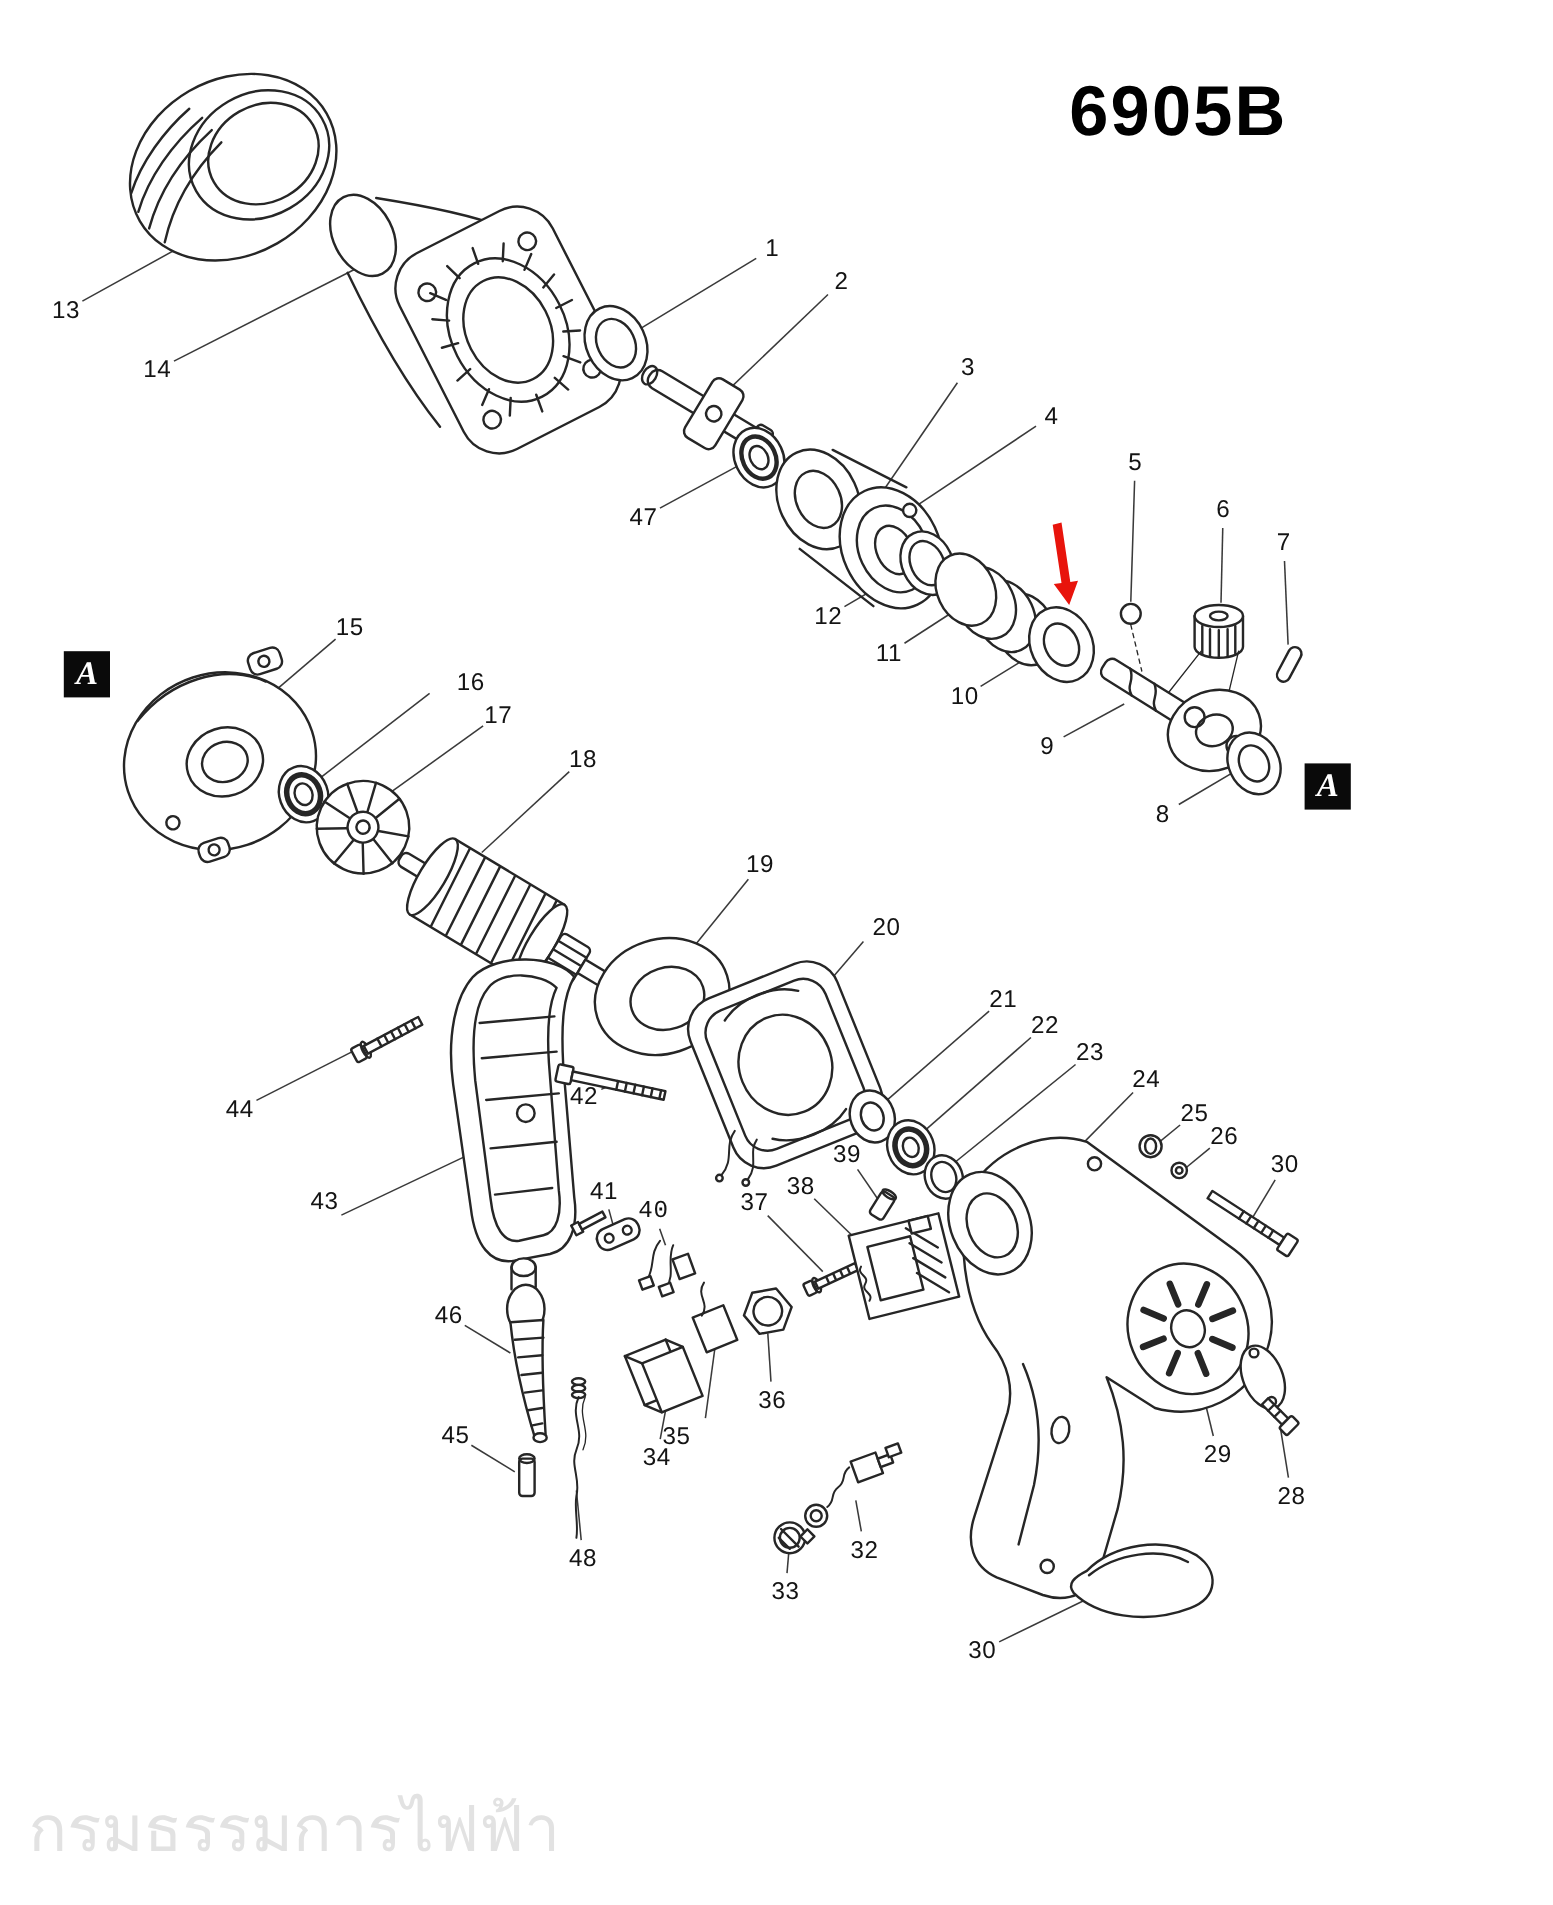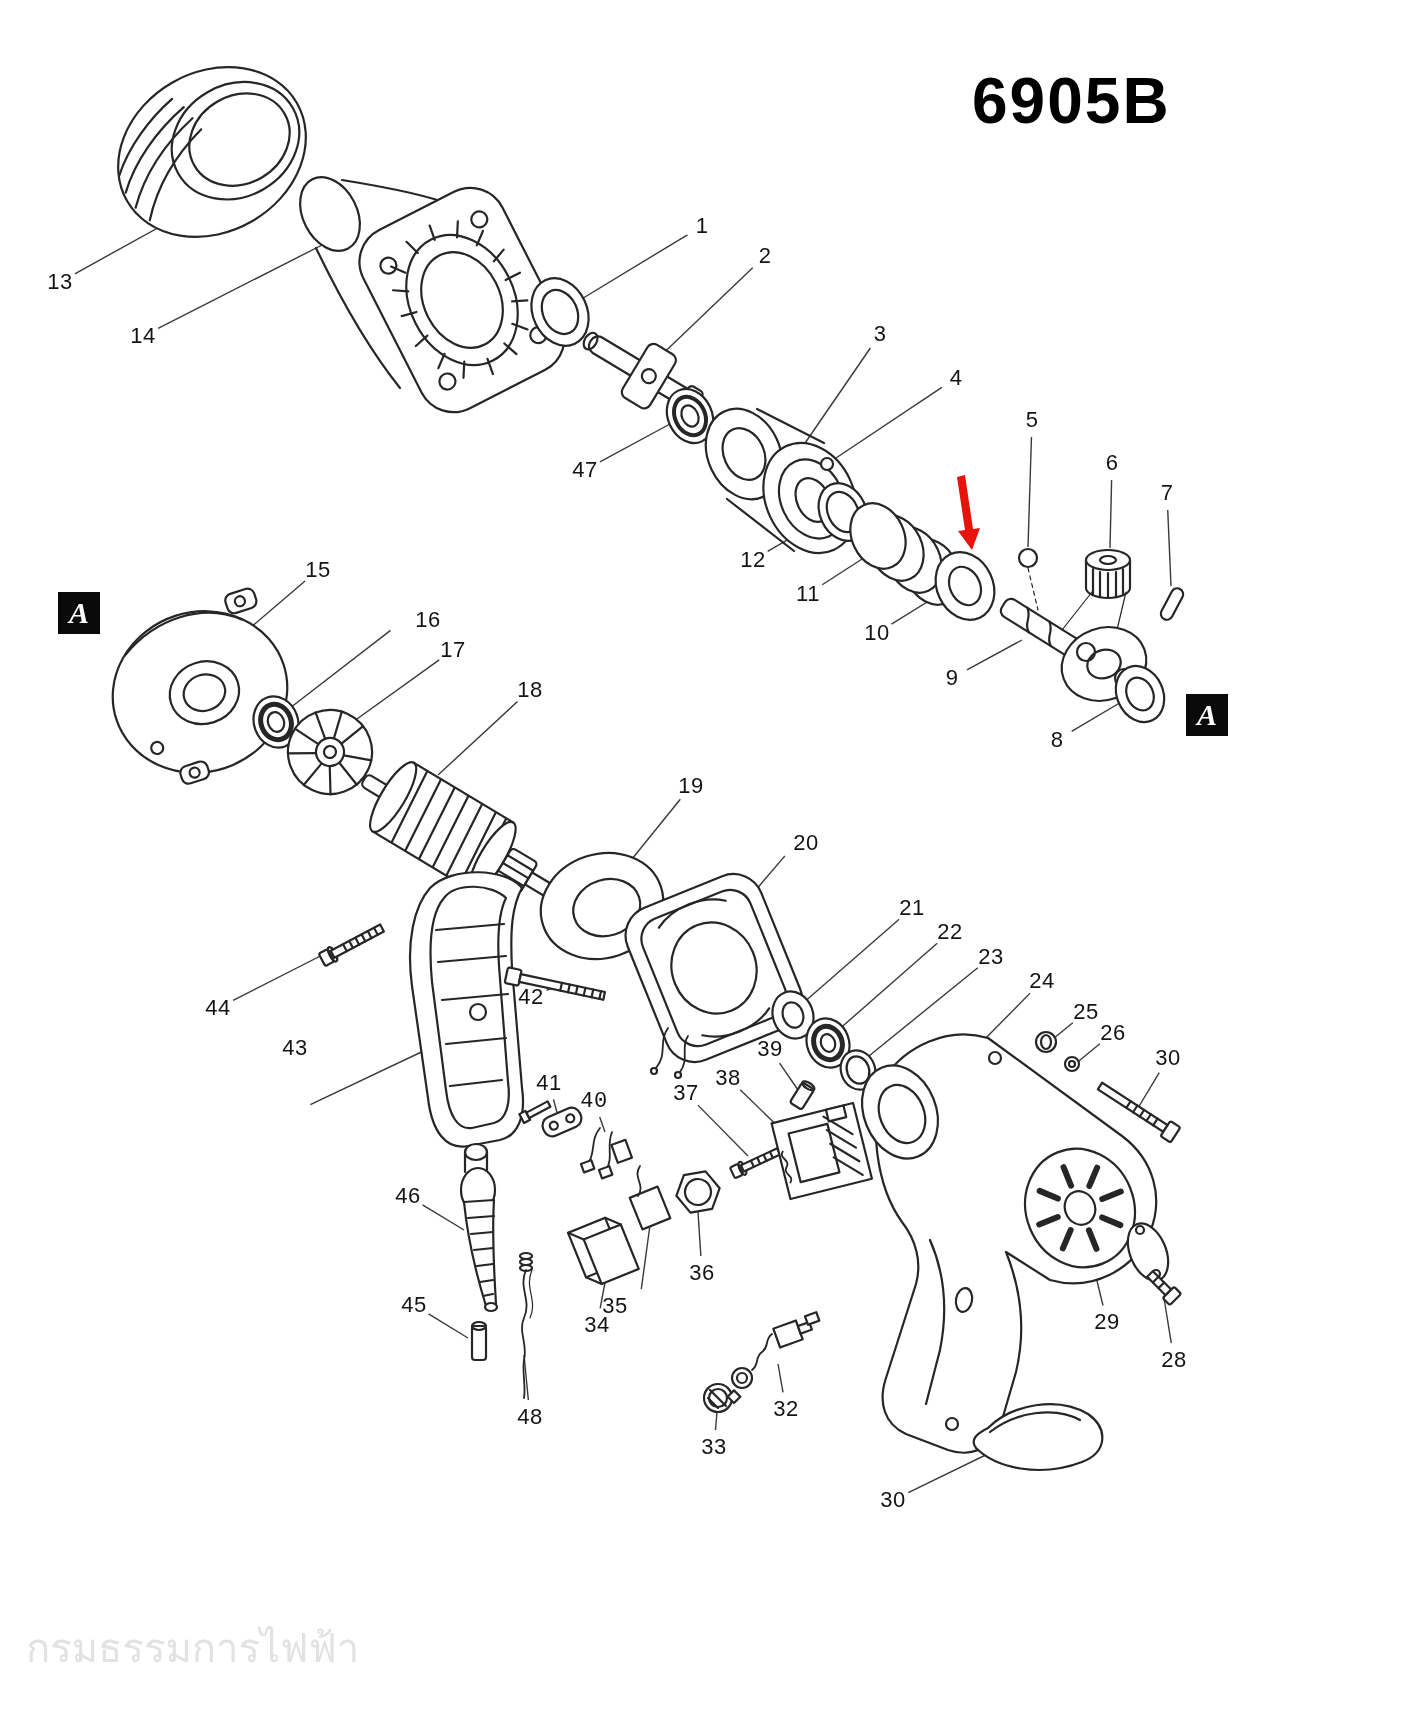--- a/index.html
+++ b/index.html
@@ -18,21 +18,21 @@
   .a-marker{
     position:absolute;width:42px;height:42px;background:#0a0a0a;color:#ffffff;
     display:flex;align-items:center;justify-content:center;
     font-family:"Liberation Serif", serif;font-style:italic;font-weight:bold;font-size:30px;
   }
   .title{
     position:absolute;left:972px;top:64px;font-size:64px;font-weight:bold;
     color:#000000;letter-spacing:2px;font-family:"Liberation Sans", sans-serif;
   }
   .watermark{
-    position:absolute;left:26px;top:1616px;font-size:40px;color:#e2e2e2;
+    position:absolute;left:26px;top:1616px;font-size:58px;color:#e2e2e2;
     font-family:"Liberation Sans", sans-serif;white-space:nowrap;
   }
 </style>
 </head>
 <body>
 
 <div id="stage">
 
   <div class="watermark">กรมธรรมการไฟฟ้า</div>
 
@@ -465,21 +465,21 @@
       <div class="part-label" style="left: 714px; top: 1447px;">33</div>
       <div class="part-label" style="left: 597px; top: 1325px;">34</div>
       <div class="part-label" style="left: 615px; top: 1306px;">35</div>
       <div class="part-label" style="left: 702px; top: 1273px;">36</div>
       <div class="part-label" style="left: 686px; top: 1093px;">37</div>
       <div class="part-label" style="left: 728px; top: 1078px;">38</div>
       <div class="part-label" style="left: 770px; top: 1049px;">39</div>
       <div class="part-label" style="left: 594px; top: 1101px; font-family: Liberation Mono, monospace;">40</div>
       <div class="part-label" style="left: 549px; top: 1083px;">41</div>
       <div class="part-label" style="left: 531px; top: 997px;">42</div>
-      <div class="part-label" style="left: 295px; top: 1048px;">43</div>
+      <div class="part-label" style="left: 295px; top: 1092px;">43</div>
       <div class="part-label" style="left: 218px; top: 1008px;">44</div>
       <div class="part-label" style="left: 414px; top: 1305px;">45</div>
       <div class="part-label" style="left: 408px; top: 1196px;">46</div>
       <div class="part-label" style="left: 585px; top: 470px;">47</div>
       <div class="part-label" style="left: 530px; top: 1417px;">48</div>
       <div class="a-marker" style="left: 58px; top: 592px;">A</div>
       <div class="a-marker" style="left: 1186px; top: 694px;">A</div>
     </div>
 
   <div class="title">6905B</div>

